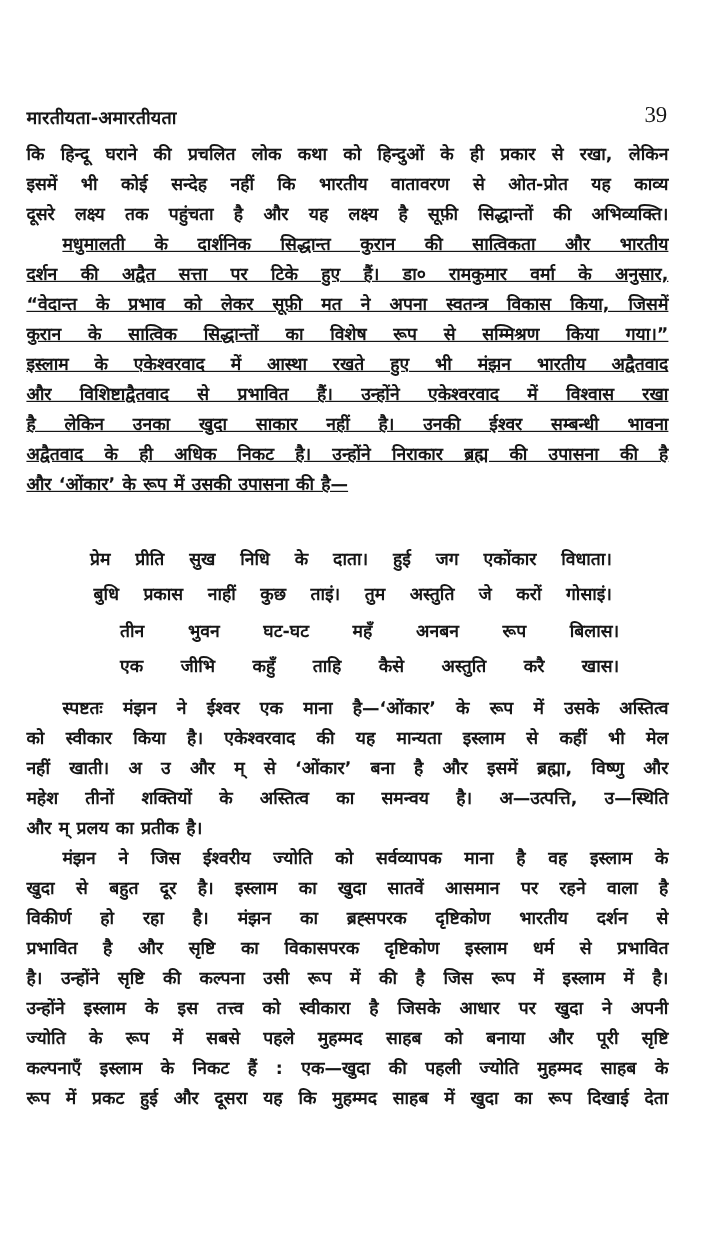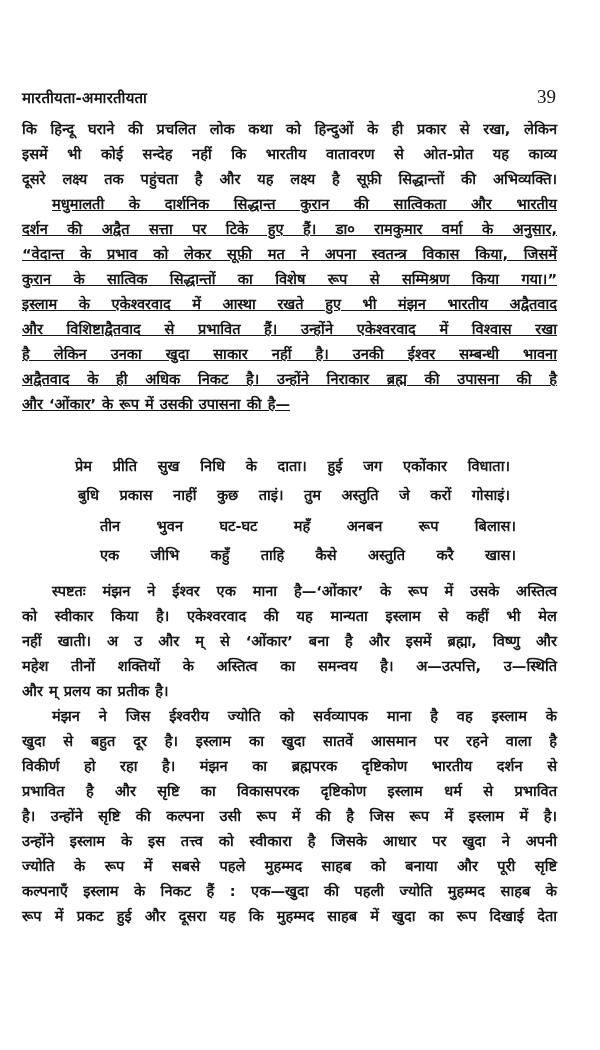--- a/index.html
+++ b/index.html
@@ -113,21 +113,21 @@
     <span class="line" style="padding-left:30px;">स्पष्टतः मंझन ने ईश्वर एक माना है—‘ओंकार’ के रूप में उसके अस्तित्व</span>
     <span class="line">को स्वीकार किया है। एकेश्वरवाद की यह मान्यता इस्लाम से कहीं भी मेल</span>
     <span class="line">नहीं खाती। अ उ और म् से ‘ओंकार’ बना है और इसमें ब्रह्मा, विष्णु और</span>
     <span class="line">महेश तीनों शक्तियों के अस्तित्व का समन्वय है। अ—उत्पत्ति, उ—स्थिति</span>
     <span class="line last">और म् प्रलय का प्रतीक है।</span>
   </div>
 
   <div class="body-text" style="top:703px;">
     <span class="line" style="padding-left:30px;">मंझन ने जिस ईश्वरीय ज्योति को सर्वव्यापक माना है वह इस्लाम के</span>
     <span class="line">खुदा से बहुत दूर है। इस्लाम का खुदा सातवें आसमान पर रहने वाला है</span>
-    <span class="line">विकीर्ण हो रहा है। मंझन का ब्रह्मपरक दृष्टिकोण भारतीय दर्शन से</span>
+    <span class="line">विकीर्ण हो रहा है। मंझन का ब्रह्सपरक दृष्टिकोण भारतीय दर्शन से</span>
     <span class="line">प्रभावित है और सृष्टि का विकासपरक दृष्टिकोण इस्लाम धर्म से प्रभावित</span>
     <span class="line">है। उन्होंने सृष्टि की कल्पना उसी रूप में की है जिस रूप में इस्लाम में है।</span>
     <span class="line">उन्होंने इस्लाम के इस तत्त्व को स्वीकारा है जिसके आधार पर खुदा ने अपनी</span>
     <span class="line">ज्योति के रूप में सबसे पहले मुहम्मद साहब को बनाया और पूरी सृष्टि</span>
     <span class="line">कल्पनाएँ इस्लाम के निकट हैं : एक—खुदा की पहली ज्योति मुहम्मद साहब के</span>
     <span class="line">रूप में प्रकट हुई और दूसरा यह कि मुहम्मद साहब में खुदा का रूप दिखाई देता</span>
   </div>
 
 </div>
 

